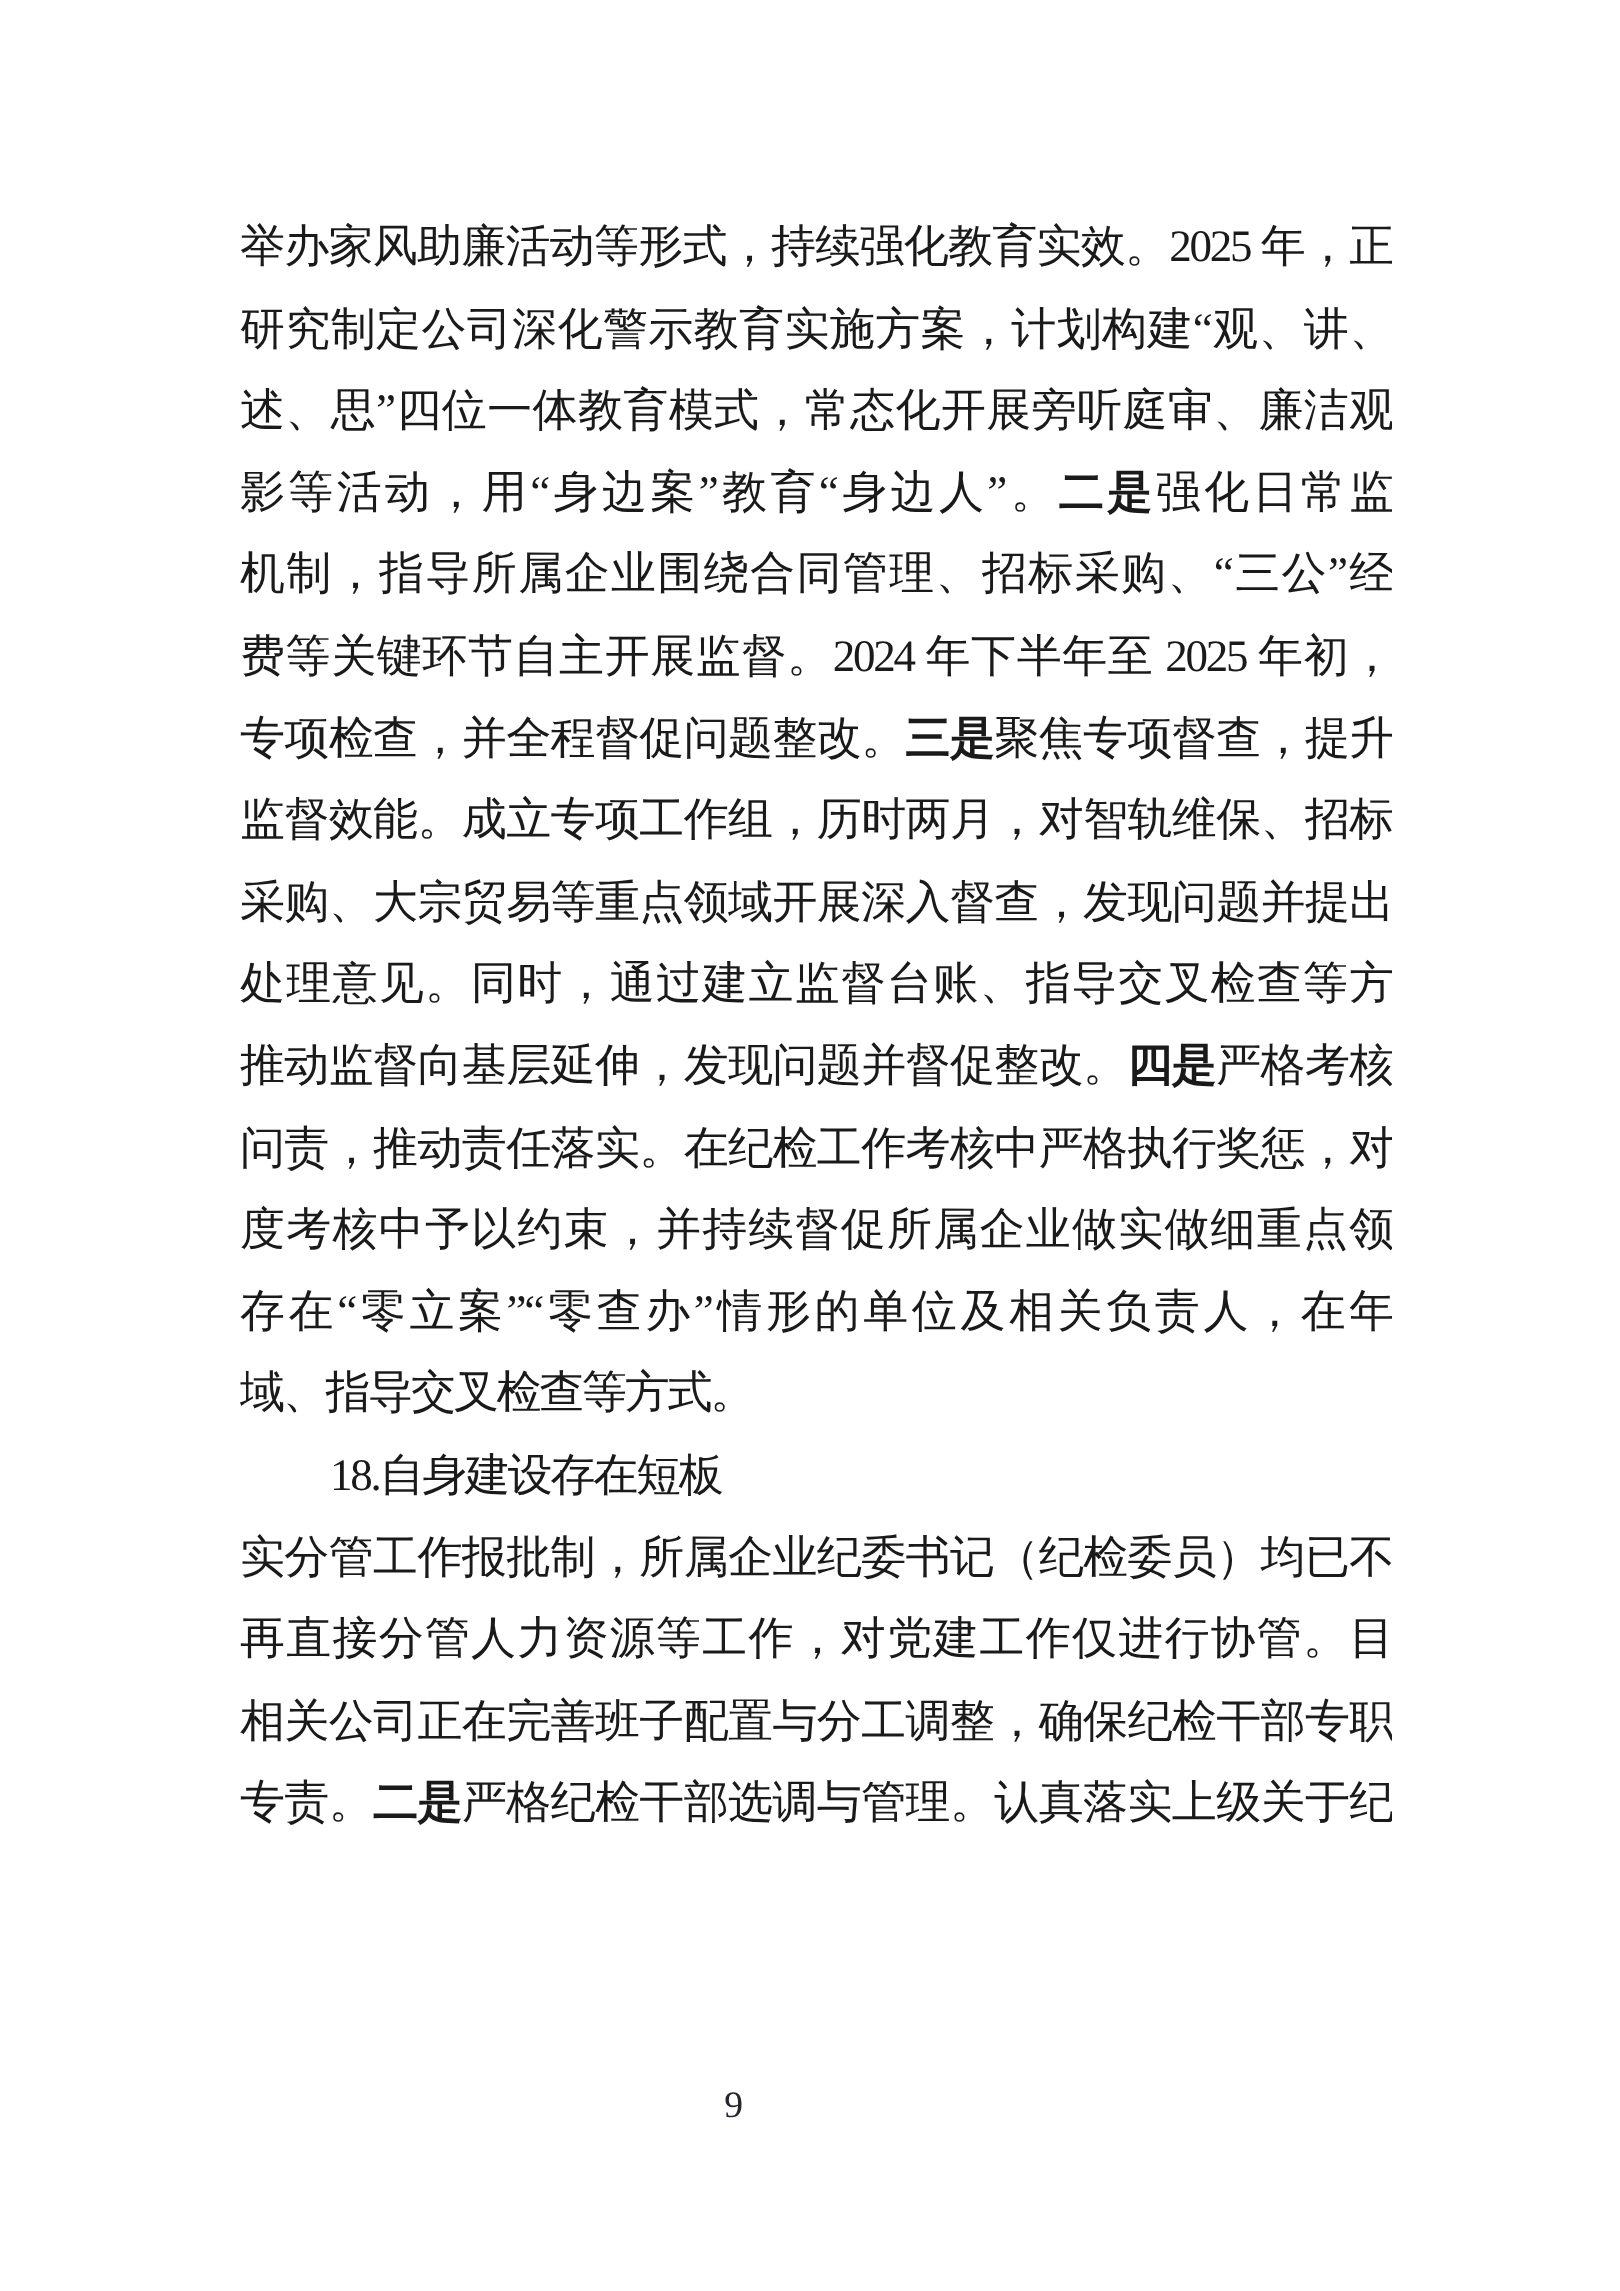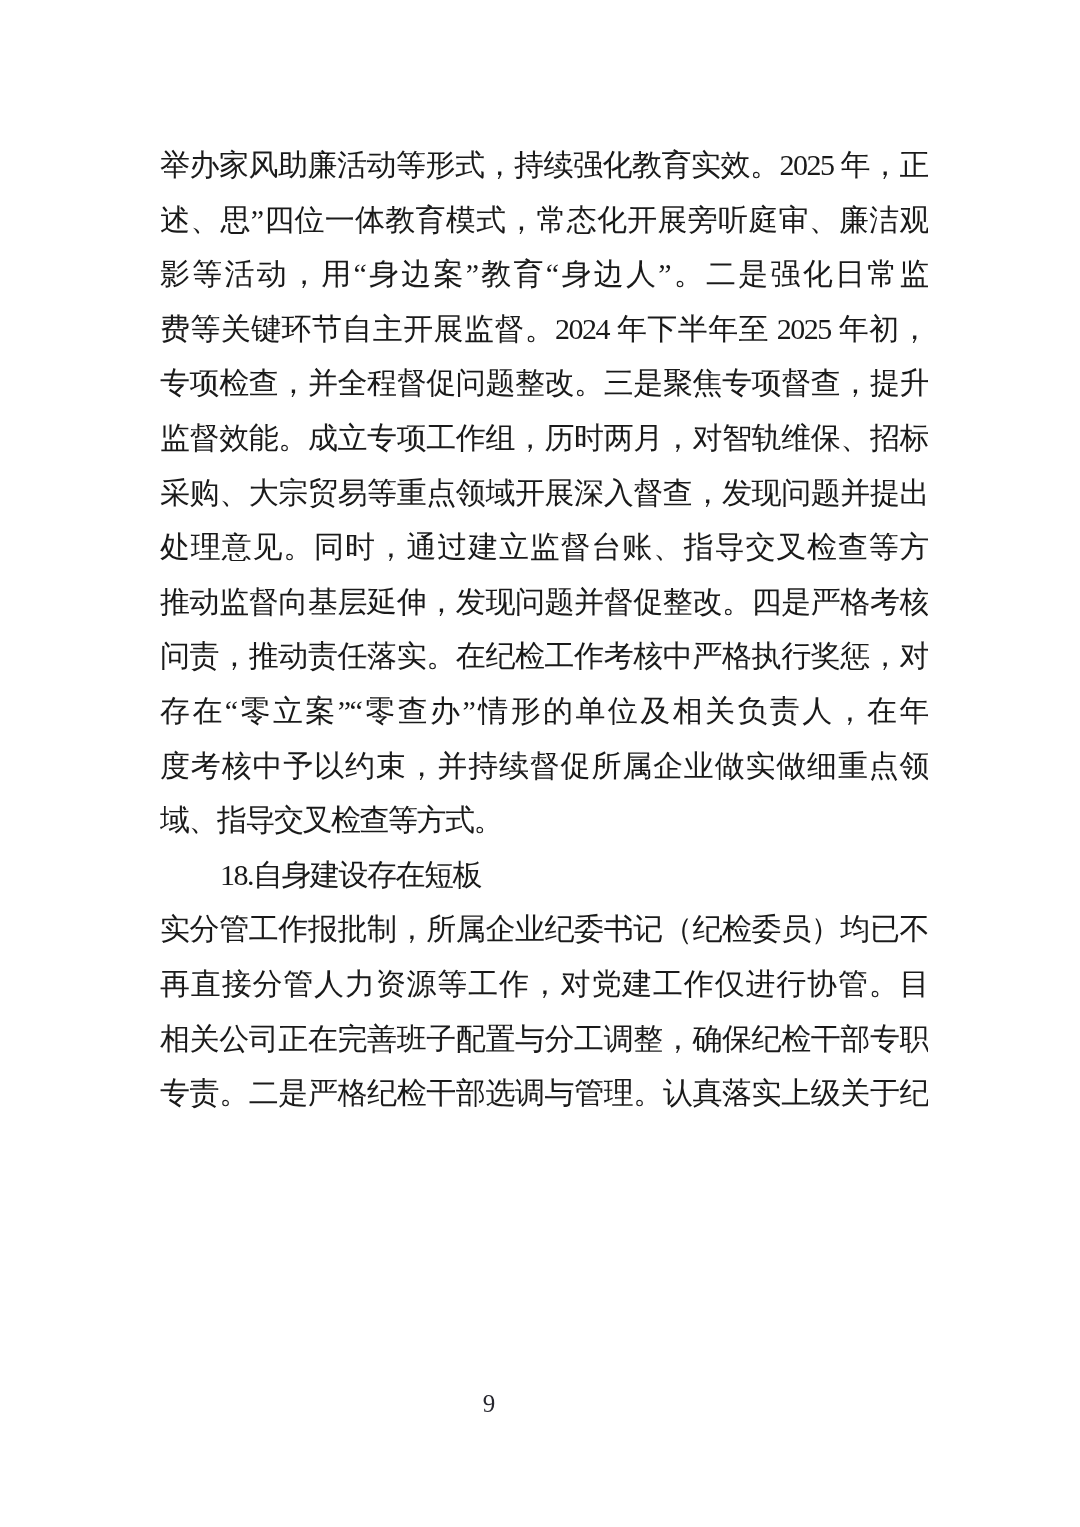--- a/index.html
+++ b/index.html
@@ -35,50 +35,52 @@
   }
   .line.no-justify {
     text-align: left;
     text-align-last: left;
   }
   .line.indent {
     padding-left: 60px;
     text-align: center;
   }
   .line b {
-    font-weight: normal;
+    font-weight: bold;
   }
   .page-number {
     position: absolute;
     top: 1390px;
     left: 0;
     width: 100%;
     text-align: center;
     font-size: 25px;
     letter-spacing: 0;
     color: #26262e;
   }
 </style>
 </head>
 <body>
 
 <div class="page">
   <div class="text-block">
       <div class="line"><span>举办家风助廉活动等形式，持续强化教育实效。2025 年，正</span></div>
+      <div class="line"><span>研究制定公司深化警示教育实施方案，计划构建“观、讲、</span></div>
       <div class="line"><span>述、思”四位一体教育模式，常态化开展旁听庭审、廉洁观</span></div>
       <div class="line"><span>影等活动，用“身边案”教育“身边人”。</span><b>二是</b><span>强化日常监</span></div>
+      <div class="line"><span>机制，指导所属企业围绕合同管理、招标采购、“三公”经</span></div>
       <div class="line"><span>费等关键环节自主开展监督。2024 年下半年至 2025 年初，</span></div>
       <div class="line"><span>专项检查，并全程督促问题整改。</span><b>三是</b><span>聚焦专项督查，提升</span></div>
       <div class="line"><span>监督效能。成立专项工作组，历时两月，对智轨维保、招标</span></div>
       <div class="line"><span>采购、大宗贸易等重点领域开展深入督查，发现问题并提出</span></div>
       <div class="line"><span>处理意见。同时，通过建立监督台账、指导交叉检查等方式，</span></div>
       <div class="line"><span>推动监督向基层延伸，发现问题并督促整改。</span><b>四是</b><span>严格考核</span></div>
       <div class="line"><span>问责，推动责任落实。在纪检工作考核中严格执行奖惩，对</span></div>
+      <div class="line"><span>度考核中予以约束，并持续督促所属企业做实做细重点领</span></div>
       <div class="line"><span>存在“零立案”“零查办”情形的单位及相关负责人，在年</span></div>
-      <div class="line"><span>度考核中予以约束，并持续督促所属企业做实做细重点领</span></div>
       <div class="line no-justify"><span>域、指导交叉检查等方式。</span></div>
       <div class="line indent no-justify"><span>18.自身建设存在短板</span></div>
       <div class="line"><span>实分管工作报批制，所属企业纪委书记（纪检委员）均已不</span></div>
       <div class="line"><span>再直接分管人力资源等工作，对党建工作仅进行协管。目前，</span></div>
       <div class="line"><span>相关公司正在完善班子配置与分工调整，确保纪检干部专职</span></div>
       <div class="line"><span>专责。</span><b>二是</b><span>严格纪检干部选调与管理。认真落实上级关于纪</span></div>
     </div>
   <div class="page-number">9</div>
 </div>
 

